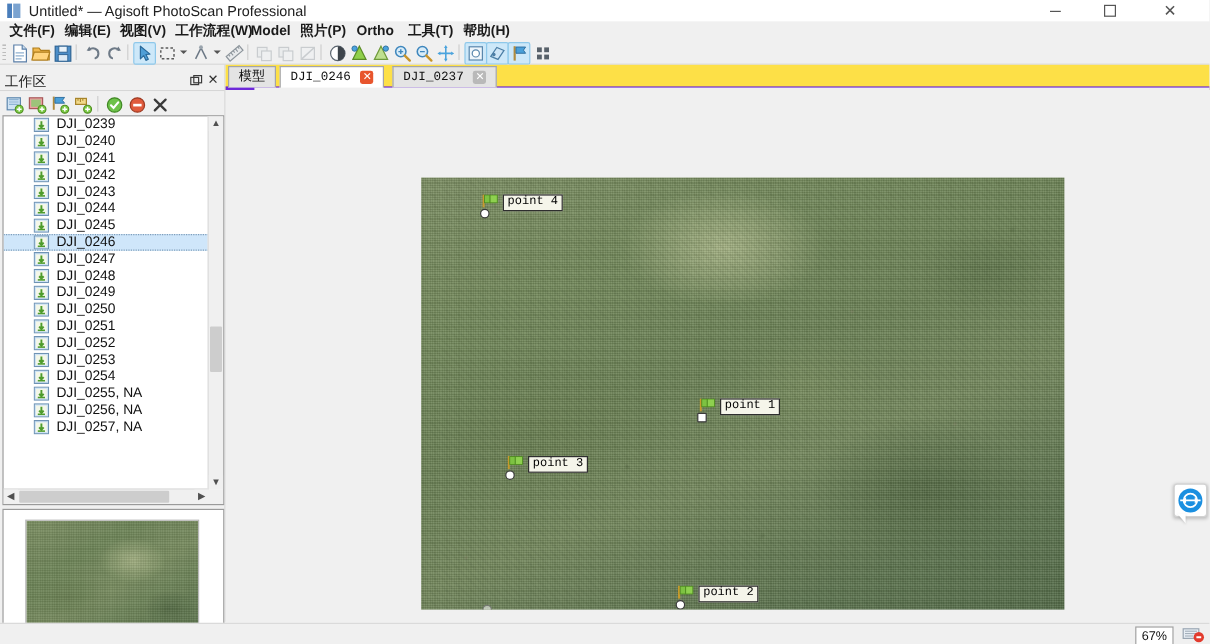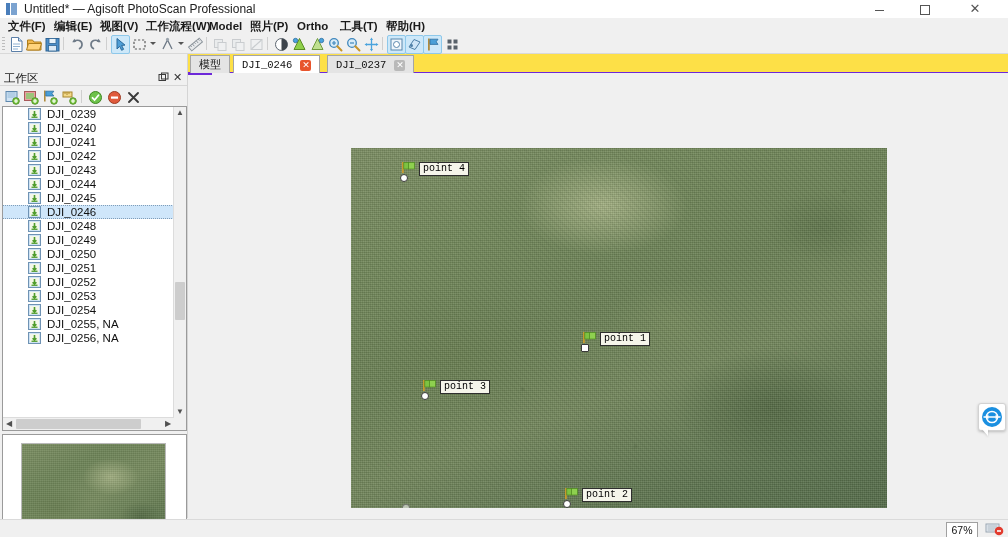--- a/index.html
+++ b/index.html
@@ -34,21 +34,21 @@
   .tb-grip{position:absolute;left:2px;top:3px;width:3px;height:13px;
      background:repeating-linear-gradient(to bottom,#bdbdbd 0 1px,transparent 1px 3px);}
   .tbtn{position:absolute;top:1px;width:17px;height:17px;border:1px solid transparent;border-radius:2px;}
   .tbtn.on{background:#cde8f9;border-color:#8ec8ea;}
   .tsep{position:absolute;top:3px;width:1px;height:13px;background:#cfcfcf;}
   .tarrow{position:absolute;top:8px;width:0;height:0;border-left:3px solid transparent;border-right:3px solid transparent;border-top:3px solid #555;}
 
   svg{display:block;}
 
   
-  .dock{position:absolute;left:0;top:70px;width:187px;height:464px;background:#f0f0f0;}
+  .dock{position:absolute;left:0;top:60px;width:187px;height:464px;background:#f0f0f0;}
   .dock-head{position:absolute;left:0;top:0;width:187px;height:15px;background:#f0f0f0;border-bottom:1px solid #d6d6d6;}
   .dock-title{position:absolute;left:4px;top:1px;font-size:11.5px;color:#1a1a1a;}
   .dock-float{position:absolute;right:18px;top:2px;width:11px;height:11px;}
   .dock-close{position:absolute;right:4px;top:1px;width:11px;height:12px;line-height:12px;text-align:center;font-size:11px;color:#333;}
 
   .wstb{position:absolute;left:0;top:16px;width:187px;height:20px;background:#f0f0f0;}
   .wbtn{position:absolute;top:2px;width:17px;height:17px;border:1px solid transparent;border-radius:2px;}
 
   .tree{position:absolute;left:2px;top:36px;width:183px;height:323px;background:#fff;border:1px solid #9a9a9a;overflow:hidden;}
   .tree-inner{position:absolute;left:0;top:0;right:12px;bottom:12px;overflow:hidden;}
@@ -444,20 +444,28 @@
                 <rect x="3.5" y="8.6" width="6" height="1.3" fill="#4e9c2c"></rect>
               </svg>
             </span><span>DJI_0246</span></div>
         <div class="trow"><span class="ico">
               <svg width="13" height="12" viewBox="0 0 13 12">
                 <rect x=".5" y=".5" width="12" height="11" fill="#cfe3f4" stroke="#6f93b4"></rect>
                 <rect x="2" y="2" width="9" height="8" fill="#f4f7e8"></rect>
                 <path d="M6.5 3v4.5M4.6 6.2 6.5 8.2 8.4 6.2" stroke="#4e9c2c" stroke-width="1.6" fill="none"></path>
                 <rect x="3.5" y="8.6" width="6" height="1.3" fill="#4e9c2c"></rect>
               </svg>
+            </span><span>DJI_0247</span></div>
+        <div class="trow"><span class="ico">
+              <svg width="13" height="12" viewBox="0 0 13 12">
+                <rect x=".5" y=".5" width="12" height="11" fill="#cfe3f4" stroke="#6f93b4"></rect>
+                <rect x="2" y="2" width="9" height="8" fill="#f4f7e8"></rect>
+                <path d="M6.5 3v4.5M4.6 6.2 6.5 8.2 8.4 6.2" stroke="#4e9c2c" stroke-width="1.6" fill="none"></path>
+                <rect x="3.5" y="8.6" width="6" height="1.3" fill="#4e9c2c"></rect>
+              </svg>
             </span><span>DJI_0248</span></div>
         <div class="trow"><span class="ico">
               <svg width="13" height="12" viewBox="0 0 13 12">
                 <rect x=".5" y=".5" width="12" height="11" fill="#cfe3f4" stroke="#6f93b4"></rect>
                 <rect x="2" y="2" width="9" height="8" fill="#f4f7e8"></rect>
                 <path d="M6.5 3v4.5M4.6 6.2 6.5 8.2 8.4 6.2" stroke="#4e9c2c" stroke-width="1.6" fill="none"></path>
                 <rect x="3.5" y="8.6" width="6" height="1.3" fill="#4e9c2c"></rect>
               </svg>
             </span><span>DJI_0249</span></div>
         <div class="trow"><span class="ico">
@@ -509,20 +517,28 @@
               </svg>
             </span><span>DJI_0255, NA</span></div>
         <div class="trow"><span class="ico">
               <svg width="13" height="12" viewBox="0 0 13 12">
                 <rect x=".5" y=".5" width="12" height="11" fill="#cfe3f4" stroke="#6f93b4"></rect>
                 <rect x="2" y="2" width="9" height="8" fill="#f4f7e8"></rect>
                 <path d="M6.5 3v4.5M4.6 6.2 6.5 8.2 8.4 6.2" stroke="#4e9c2c" stroke-width="1.6" fill="none"></path>
                 <rect x="3.5" y="8.6" width="6" height="1.3" fill="#4e9c2c"></rect>
               </svg>
             </span><span>DJI_0256, NA</span></div>
+        <div class="trow"><span class="ico">
+              <svg width="13" height="12" viewBox="0 0 13 12">
+                <rect x=".5" y=".5" width="12" height="11" fill="#cfe3f4" stroke="#6f93b4"></rect>
+                <rect x="2" y="2" width="9" height="8" fill="#f4f7e8"></rect>
+                <path d="M6.5 3v4.5M4.6 6.2 6.5 8.2 8.4 6.2" stroke="#4e9c2c" stroke-width="1.6" fill="none"></path>
+                <rect x="3.5" y="8.6" width="6" height="1.3" fill="#4e9c2c"></rect>
+              </svg>
+            </span><span>DJI_0257, NA</span></div>
       </div>
 
       <div class="sb-v">
         <div class="sb-arrow" style="top:0">▲</div>
         <div class="sb-thumb-v" style="top:175px;height:38px"></div>
         <div class="sb-arrow" style="bottom:0">▼</div>
       </div>
       <div class="sb-h">
         <div class="sb-arrow" style="left:0">◀</div>
         <div class="sb-thumb-h" style="left:13px;width:125px"></div>

